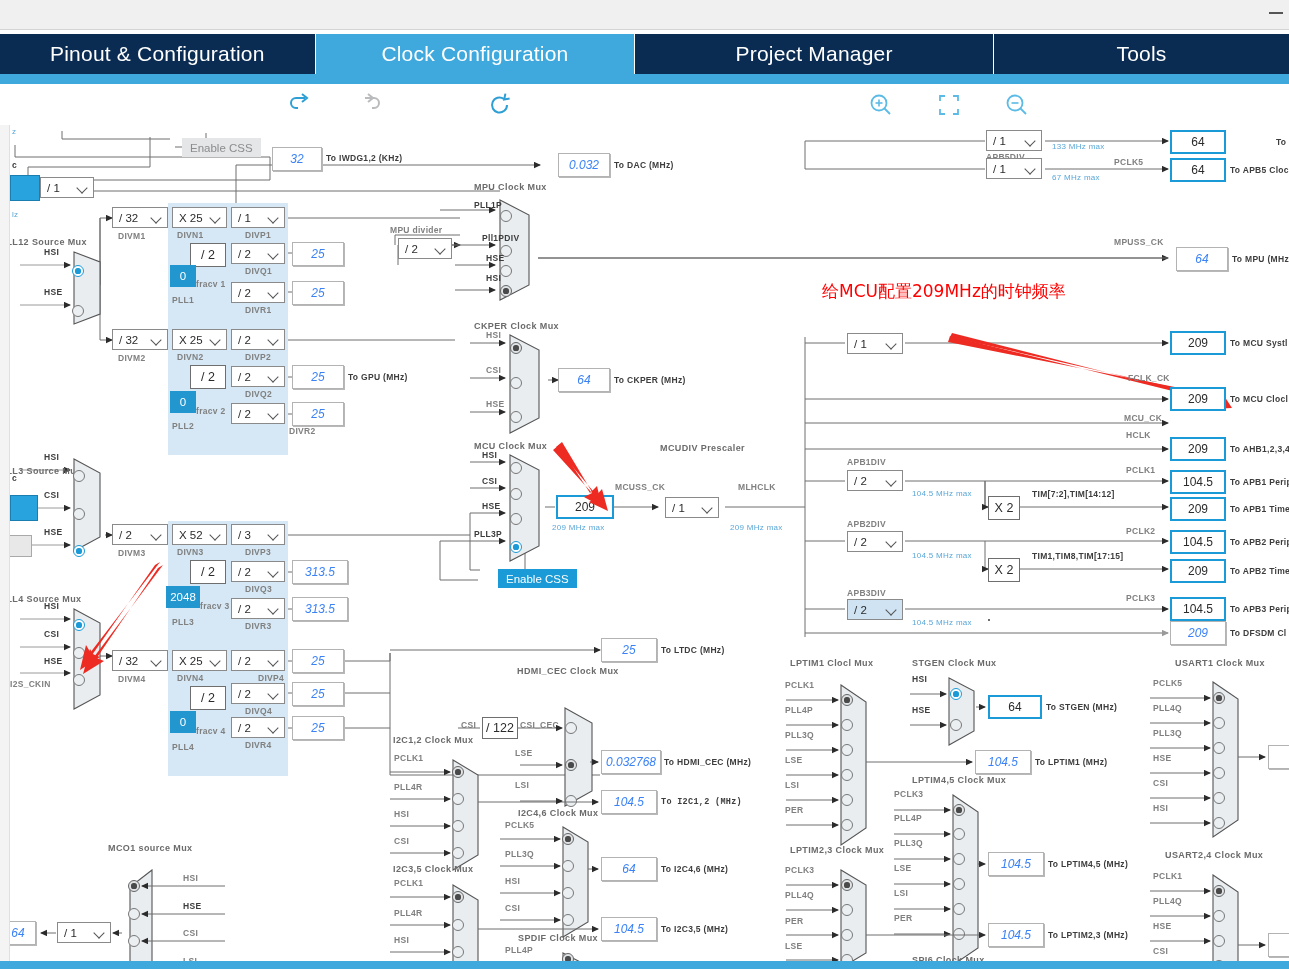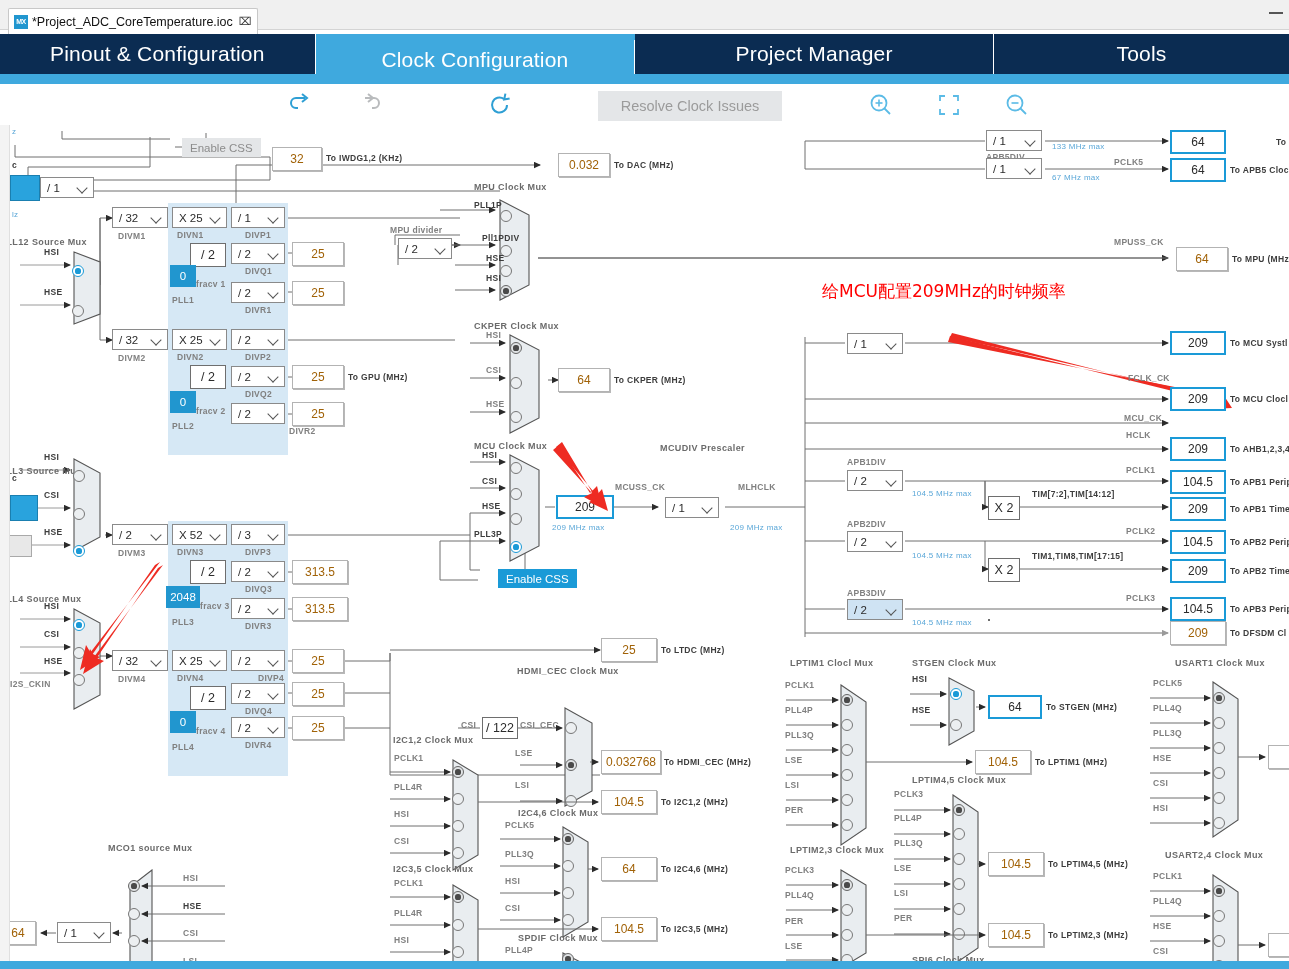--- a/index.html
+++ b/index.html
@@ -44,21 +44,21 @@
     display:flex; background:#3fa9de;
   }
   .navitem {
     display:flex; align-items:center; justify-content:center;
     height:40px; color:#ffffff; font-size:21px; letter-spacing:0.2px;
     cursor:pointer; border-right:1px solid #ffffff;
   }
   .navitem.plain { background:#0b2c52; }
   .navitem.sel { background:#3fa9de; }
   .nav-w1 { width:322px; }
-  .nav-w2 { width:326px;margin-top:6px; }
+  .nav-w2 { width:326px; }
   .nav-w3 { width:366px; }
   .nav-w4 { width:301px; border-right:none; }
 
   .navstrip-under {
     position:absolute; left:0; top:74px; width:1289px; height:10px;
     background:#3fa9de;
   }
 
   
   .toolbar {
@@ -116,21 +116,21 @@
   
   .field {
     position:absolute; height:24px; border:1px solid #9a9a9a;
     background:#ffffff; display:flex; align-items:center;
     justify-content:center; font-size:12px; color:#9db8cf;
     box-shadow:1px 1px 0 #b8b8b8;
   }
   .field.active {
     border:2px solid #1a9ad7; color:#2b2b2b; box-shadow:none;
   }
-  .field.dim { color:#a16207; border-color:#b3b3b3; }
+  .field.dim { color:#3b82f6; border-color:#b3b3b3;font-style:italic; }
   .field.ed {
     border:2px solid #1a9ad7; color:#2b2b2b; box-shadow:none;
   }
 
   
   .mulbox {
     position:absolute; height:24px; border:1px solid #6e6e6e;
     background:#ffffff; display:flex; align-items:center;
     justify-content:center; font-size:12.5px; color:#2b2b2b;
   }
@@ -188,27 +188,20 @@
   }
 
   svg.wire { position:absolute; left:0; top:0; overflow:visible; pointer-events:none; }
 </style>
 </head>
 <body>
 
 <div id="app">
 
   <div class="titlebar">
-    <div class="tabstrip" style="left:8px;">
-      <div class="filetab">
-        <span class="mx-logo">MX</span>
-        <span>*Project_ADC_CoreTemperature.ioc</span>
-        <span class="tab-close">⌧</span>
-      </div>
-    </div>
     <div class="win-min"></div>
   </div>
 
   <div class="mainnav">
     <div class="navitem plain nav-w1">
       <span>Pinout &amp; Configuration</span>
     </div>
     <div class="navitem sel nav-w2">
       <span>Clock Configuration</span>
     </div>
@@ -235,23 +228,20 @@
       <path d="M12 2 L17 6 L12 10" fill="none" stroke="#b9bbbd" stroke-width="2"></path>
     </svg>
   </div>
   <div class="tb-icon" style="left:487px;">
     <svg width="26" height="26" viewBox="0 0 26 26">
       <path d="M20 13 a7.5 7.5 0 1 1 -3.2 -6.1" fill="none" stroke="#2e9fd4" stroke-width="2"></path>
       <path d="M18.4 1.6 L17.2 7.6 L22.6 6.6" fill="none" stroke="#2e9fd4" stroke-width="2"></path>
     </svg>
   </div>
 
-  <div class="resolve-btn">
-    <span>Resolve Clock Issues</span>
-  </div>
 
   <div class="tb-icon" style="left:868px;">
     <svg width="26" height="26" viewBox="0 0 26 26">
       <circle cx="11" cy="11" r="7.5" fill="none" stroke="#5bbbe6" stroke-width="1.8"></circle>
       <line x1="16.5" y1="16.5" x2="22" y2="22" stroke="#5bbbe6" stroke-width="1.8"></line>
       <line x1="7.5" y1="11" x2="14.5" y2="11" stroke="#5bbbe6" stroke-width="1.6"></line>
       <line x1="11" y1="7.5" x2="11" y2="14.5" stroke="#5bbbe6" stroke-width="1.6"></line>
     </svg>
   </div>
   <div class="tb-icon" style="left:936px;">
@@ -862,21 +852,21 @@
     <div class="radio ongrey" style="left:452px; top:641px;"></div>
     <span class="lbl" style="left:394px; top:657px;">PLL4R</span>
     <div class="radio" style="left:452px; top:668px;"></div>
     <span class="lbl" style="left:394px; top:684px;">HSI</span>
     <div class="radio" style="left:452px; top:695px;"></div>
     <span class="lbl" style="left:394px; top:711px;">CSI</span>
     <div class="radio" style="left:452px; top:722px;"></div>
     <div class="field dim" style="left:601px; top:665px; width:56px;">
       <span>104.5</span>
     </div>
-    <span class="lbl dark" style="left:661px; top:672px;">To I2C1,2 (MHz)</span>
+    <span class="lbl dark" style="left:661px; top:672px;font-family:Liberation Mono, monospace;">To I2C1,2 (MHz)</span>
 
     <span class="lbl title" style="left:393px; top:739px;">I2C3,5 Clock Mux</span>
     <div class="mux" style="left:448px; top:755px;">
       <svg width="40" height="122" viewBox="0 0 40 122">
         <path d="M5,5 L30,20 L30,100 L5,115 Z" fill="#e9edf0" stroke="#555" stroke-width="1.1"></path>
       </svg>
     </div>
     <span class="lbl" style="left:394px; top:753px;">PCLK1</span>
     <div class="radio ongrey" style="left:452px; top:766px;"></div>
     <span class="lbl" style="left:394px; top:783px;">PLL4R</span>

